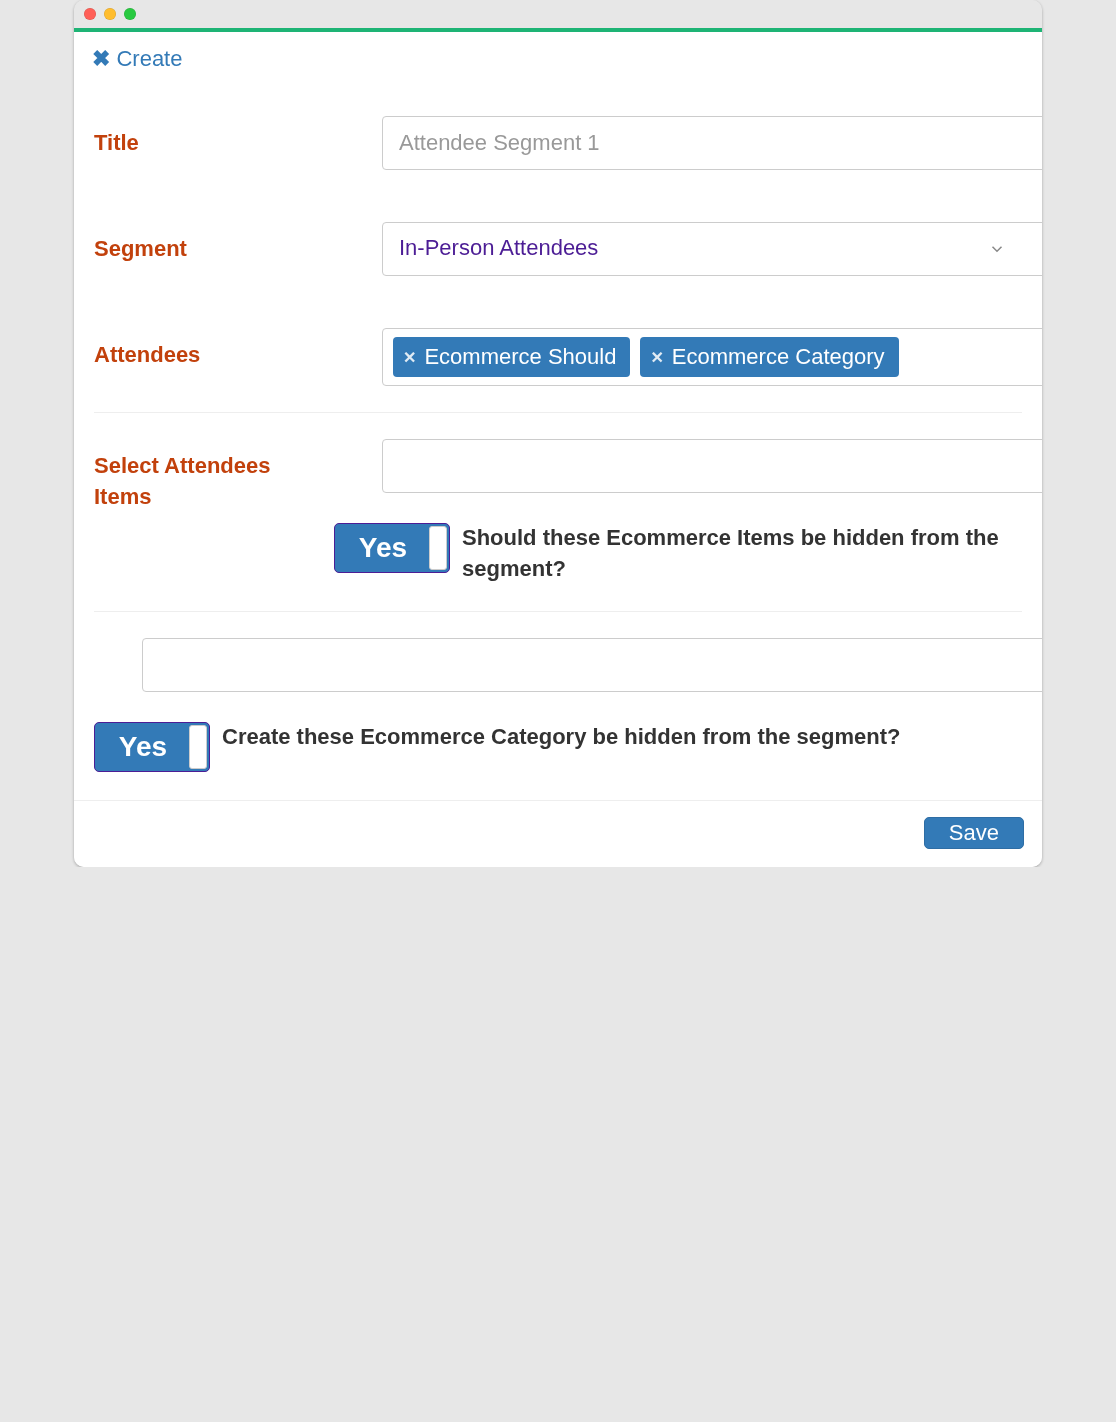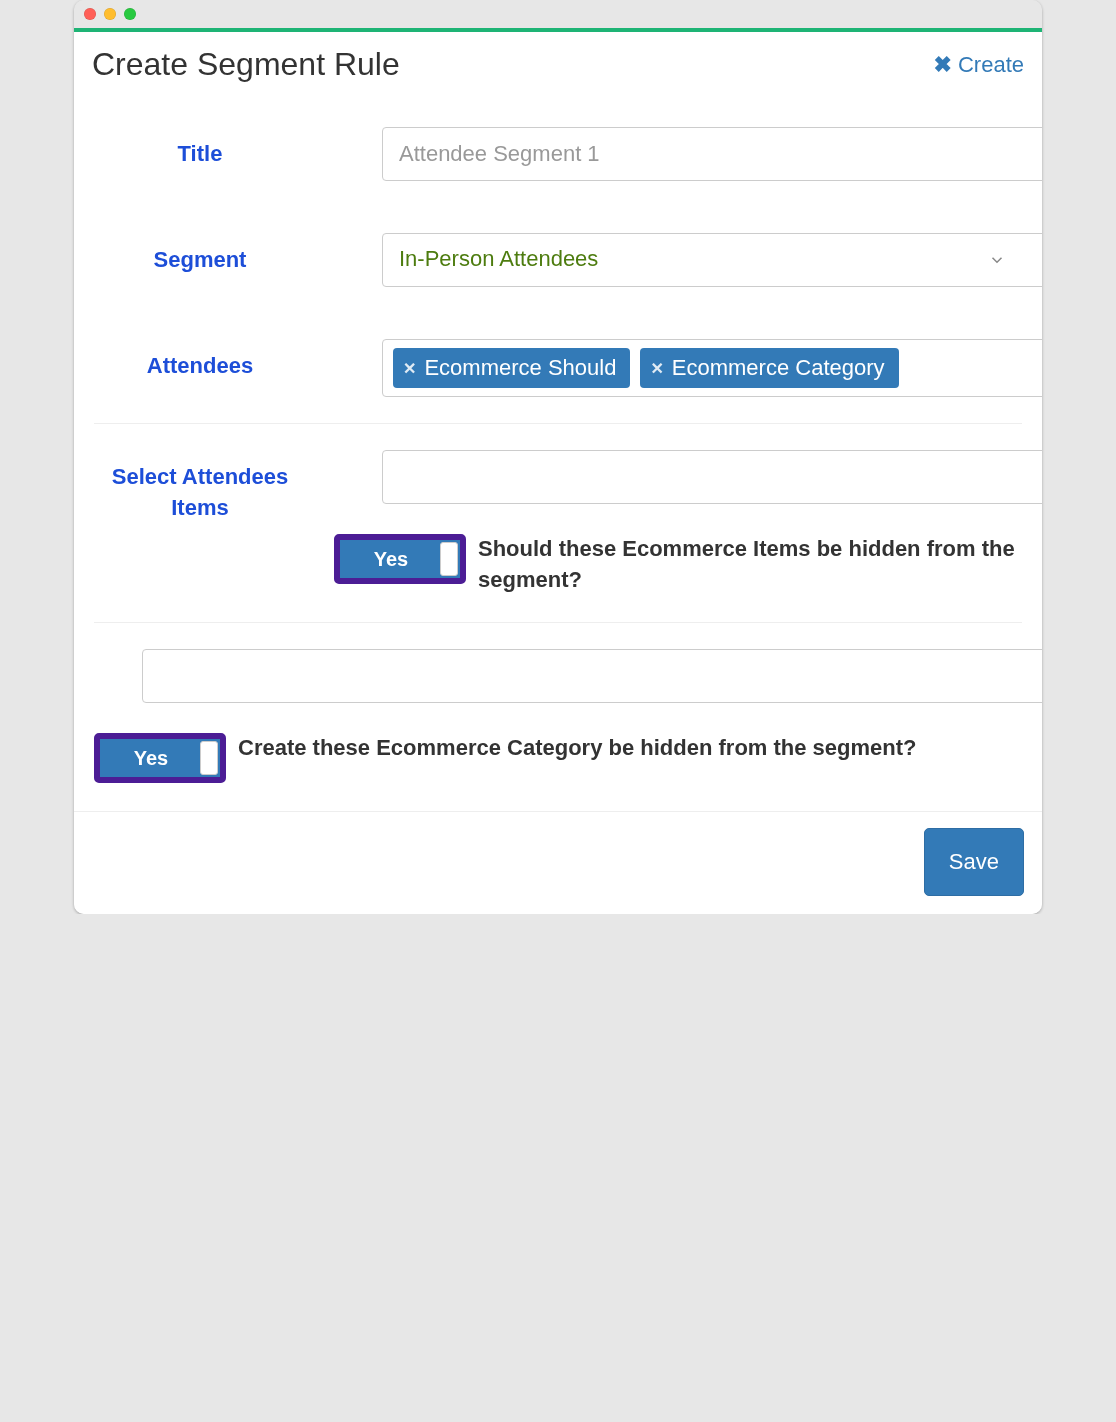--- a/index.html
+++ b/index.html
@@ -65,26 +65,26 @@
     padding: 10px 20px 0 20px;
   }
   .form-row {
     display: flex;
     padding: 26px 0;
   }
   .form-row + .form-row { }
   .label-col {
     width: 240px;
     min-width: 240px;
-    text-align: center;
+    text-align: left;
     padding-right: 28px;
     padding-top: 12px;
     font-size: 22px;
     font-weight: 700;
-    color: #1d4ed8;
+    color: #c2410c;
     line-height: 1.4;
   }
   .field-col {
     flex: 1;
     min-width: 0;
   }
 
   .text-input, .select, .tagbox, .empty-input {
     width: 100%;
     border: 1px solid #ccc;
@@ -95,21 +95,21 @@
     padding: 12px 16px;
     min-height: 54px;
     margin-left: 48px;
   }
   .text-input::placeholder { color: #999; }
   .select-wrap { position: relative; }
   .select {
     appearance: none;
     -webkit-appearance: none;
     font-size: 22px;
-    color: #4d7c0f;
+    color: #4c1d95;
     padding-right: 36px;
     cursor: pointer;
   }
   .chevron {
     position: absolute;
     right: 16px;
     top: 50%;
     transform: translateY(-50%);
     pointer-events: none;
     width: 18px; height: 18px;
@@ -154,28 +154,28 @@
     font-size: 22px;
     font-weight: 700;
     color: #333;
     line-height: 1.4;
   }
   .toggle {
     display: inline-flex;
     align-items: center;
     vertical-align: middle;
     height: 50px;
-    width: 132px;
+    width: 116px;
     background: #337ab7;
-    border: 6px solid #4c1d95;
+    border: 1px solid #4c1d95;
     border-radius: 5px;
     position: relative;
     cursor: pointer;
     color: #fff;
-    font-size: 20px;
+    font-size: 28px;
     margin-right: 12px;
     float: left;
     margin-bottom: 2px;
   }
   .toggle .toggle-label {
     flex: 1;
     text-align: center;
     padding-right: 18px;
   }
   .toggle .knob {
@@ -198,38 +198,37 @@
     padding: 16px 18px 18px 18px;
     display: flex;
     justify-content: flex-end;
   }
   .btn-primary {
     background: #337ab7;
     color: #fff;
     border: 1px solid #2e6da4;
     border-radius: 5px;
     font-size: 22px;
-    padding: 20px 24px;
+    padding: 2px 24px;
     cursor: pointer;
   }
 </style>
 </head>
 <body>
 
 <div class="window">
   <div class="titlebar">
     <span class="tb-dot tb-red"></span>
     <span class="tb-dot tb-amber"></span>
     <span class="tb-dot tb-green"></span>
   </div>
 
   <div class="content">
 
     <div class="modal-header">
-      <div class="modal-title">Create Segment Rule</div>
       <div class="close-link">
         <span class="close-x">✖</span>
         <span>Create</span>
       </div>
     </div>
 
     <div class="form">
 
       <div class="form-row">
         <div class="label-col">Title</div>

